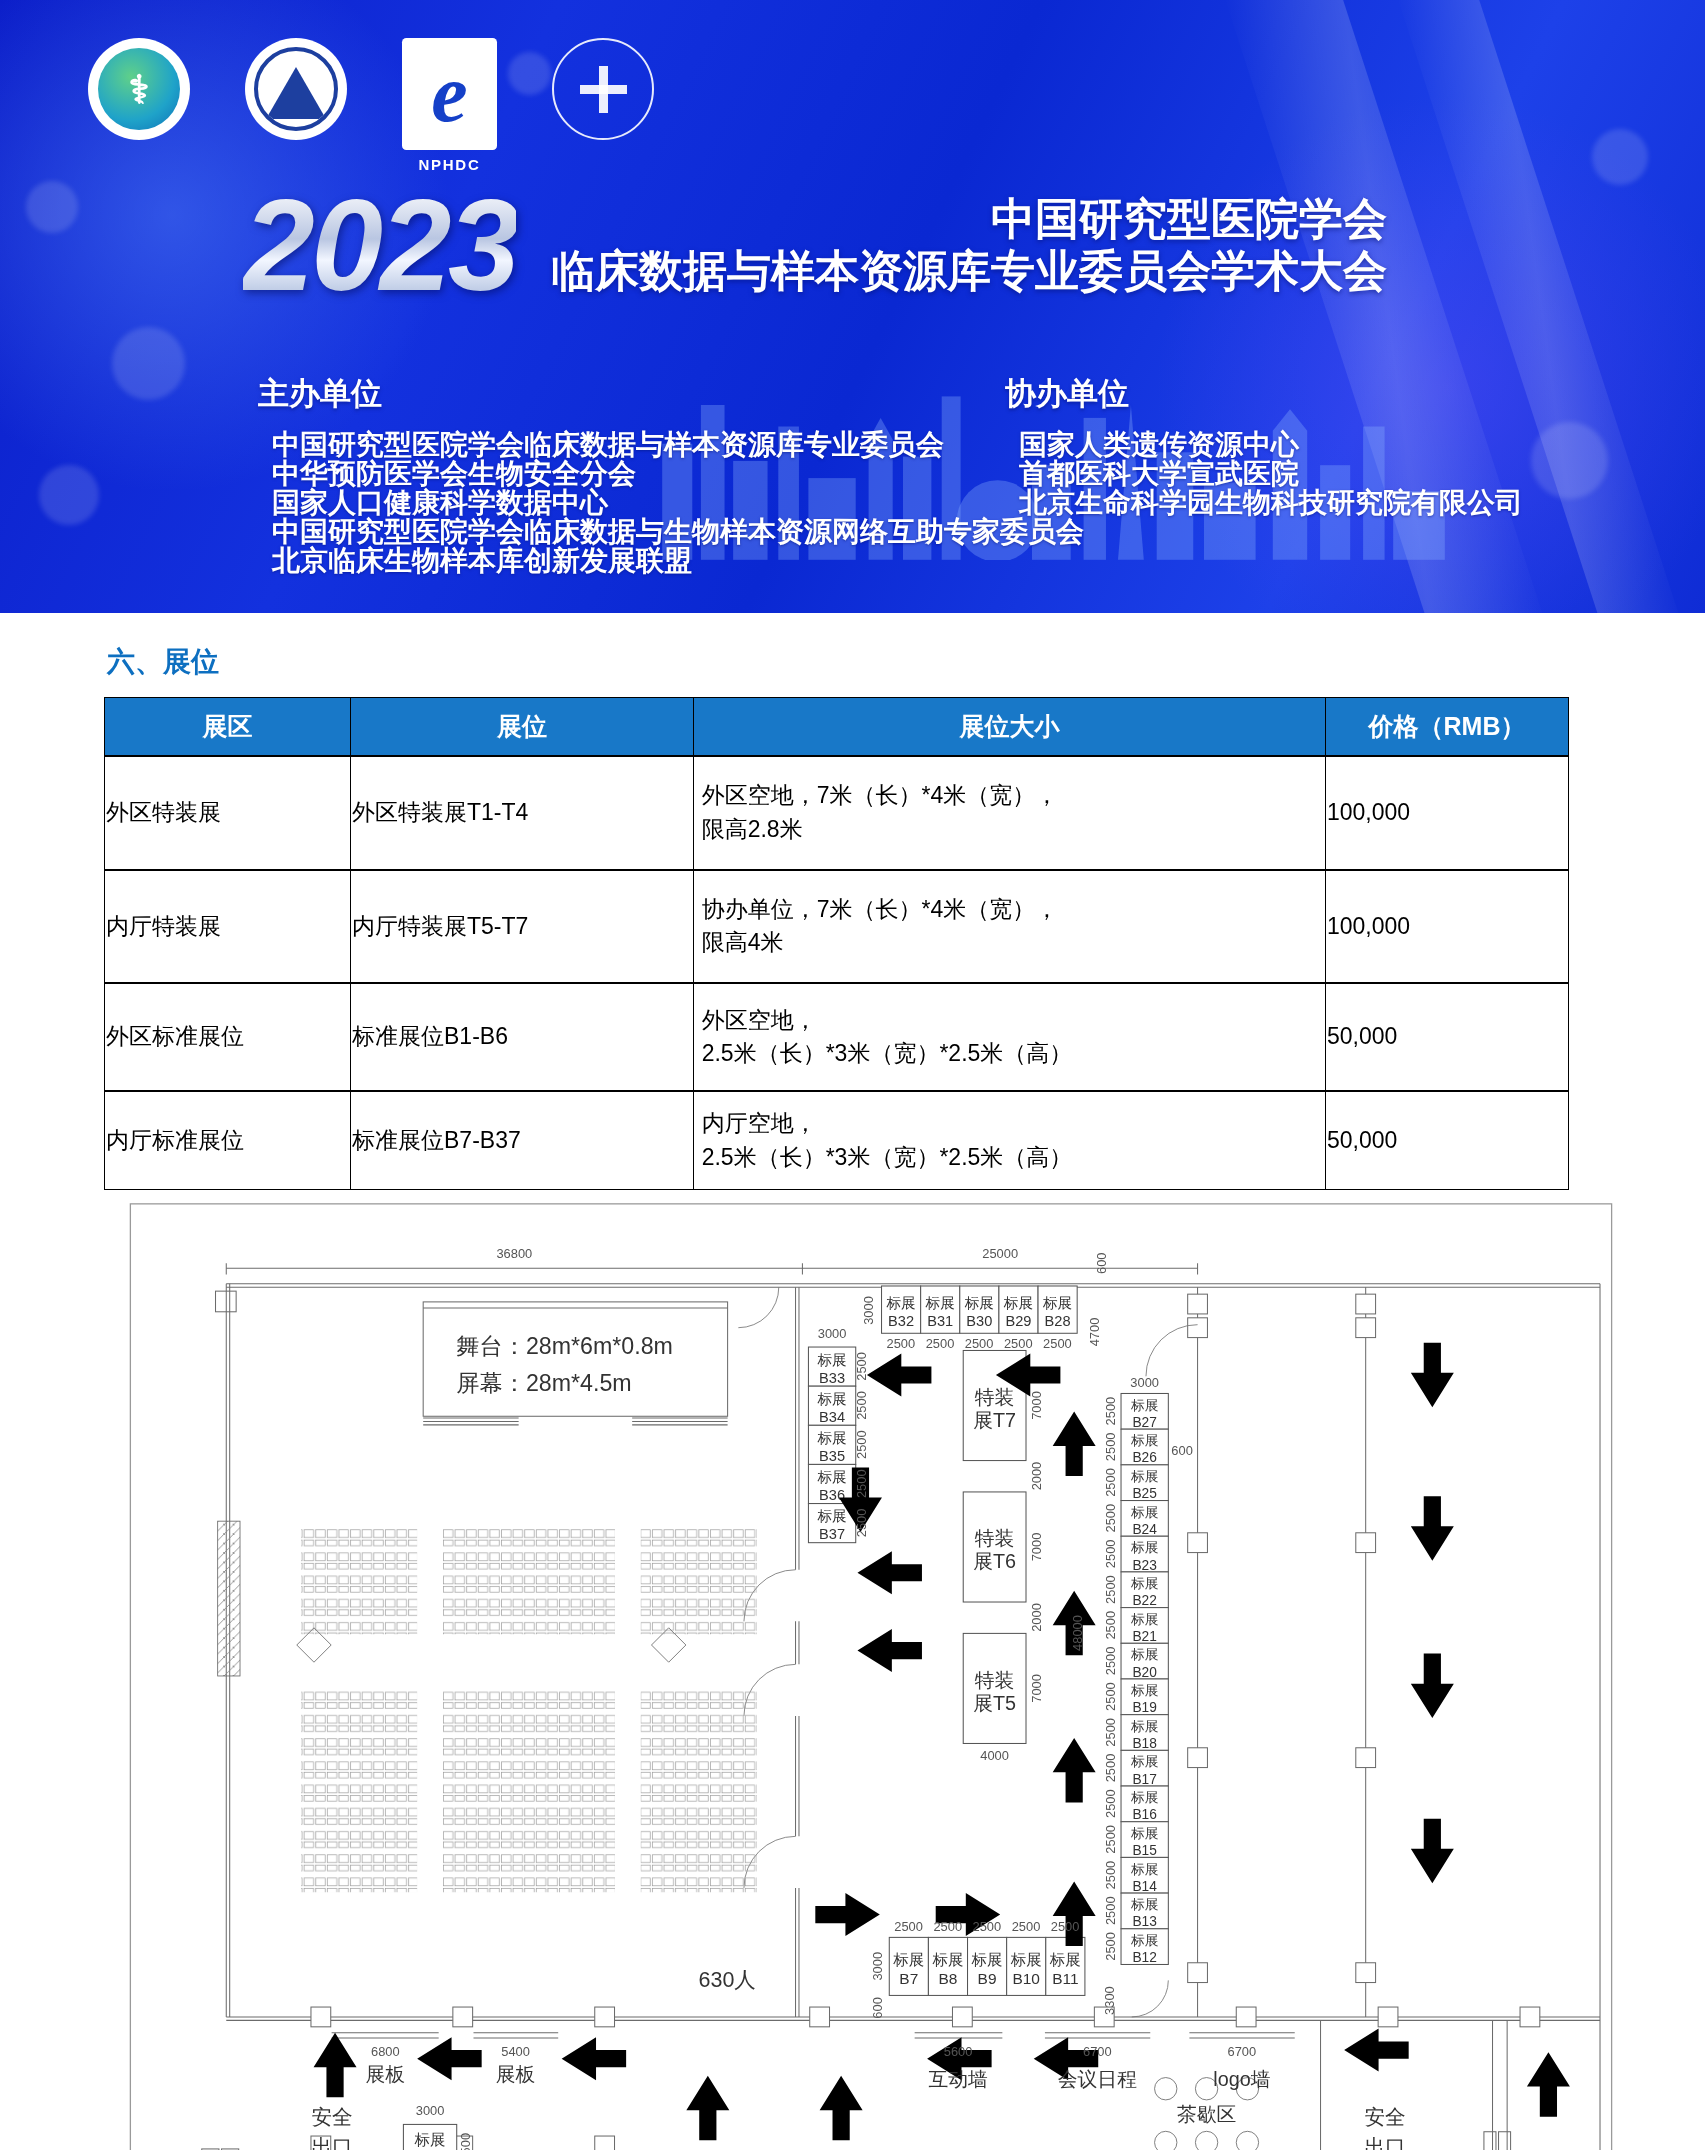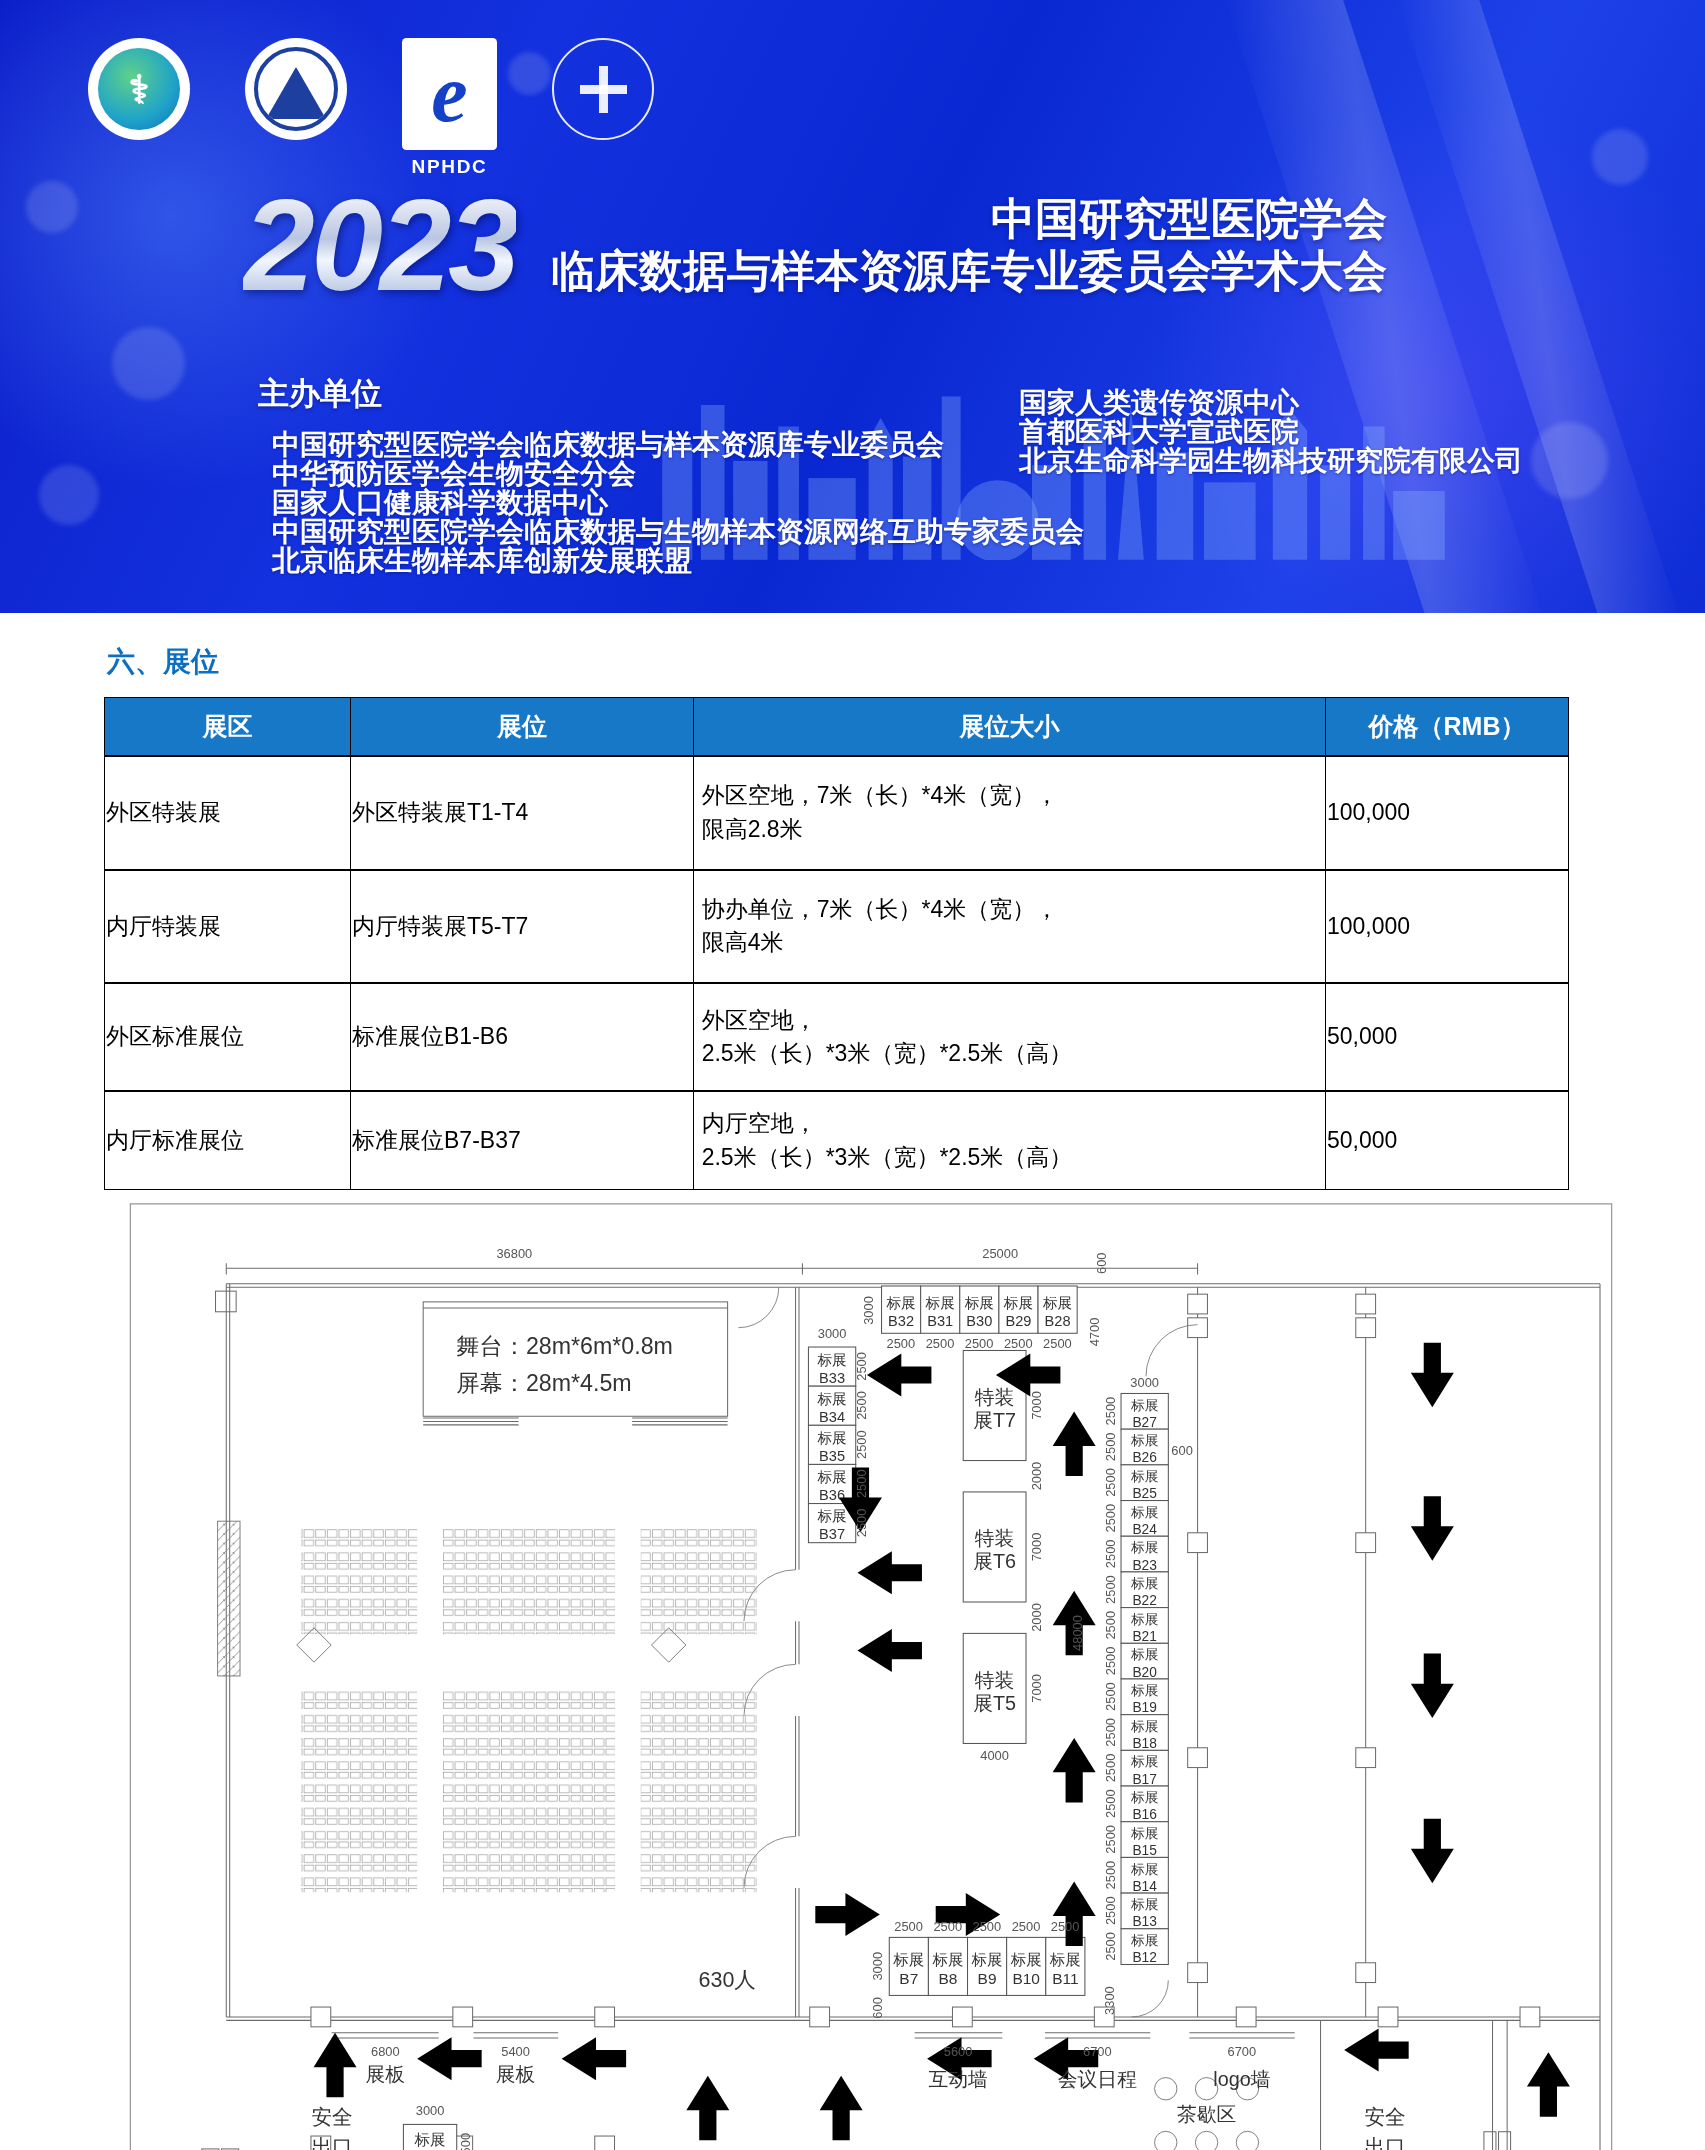--- a/index.html
+++ b/index.html
@@ -19,21 +19,21 @@
   .logo-circle{width:102px;height:102px;border-radius:50%;background:#fff;display:flex;align-items:center;justify-content:center;}
   .logo1-inner{width:82px;height:82px;border-radius:50%;background:radial-gradient(circle at 40% 35%,#5fd08a,#1fa3c9 60%,#0d6fb8);
     display:flex;align-items:center;justify-content:center;color:#fff;font-size:39px;font-weight:bold;}
   .logo2-inner{width:84px;height:84px;border-radius:50%;border:4.3px solid #1d3f9f;box-sizing:border-box;
     display:flex;align-items:flex-end;justify-content:center;overflow:hidden;}
   .mountain{width:0;height:0;border-left:30px solid transparent;border-right:30px solid transparent;
     border-bottom:52px solid #1d3f9f;margin-bottom:7.7px;}
   .logo3{display:flex;flex-direction:column;align-items:center;}
   .logo3-box{width:95px;height:112px;border-radius:4.3px;background:#fff;display:flex;align-items:center;justify-content:center;}
   .logo3-e{font-family:"Liberation Serif",serif;font-style:italic;font-weight:bold;font-size:82px;color:#1540c8;line-height:1;}
-  .logo3-cap{margin-top:6px;color:#fff;font-size:19px;font-weight:bold;letter-spacing:1.7px;}
+  .logo3-cap{margin-top:6px;color:#fff;font-size:15px;font-weight:bold;letter-spacing:1.7px;}
   .logo4{width:102px;height:102px;border-radius:50%;border:2.2px solid rgba(255,255,255,.9);box-sizing:border-box;
     display:flex;align-items:center;justify-content:center;}
   .cross{position:relative;width:47px;height:47px;}
   .cross:before,.cross:after{content:"";position:absolute;background:rgba(255,255,255,.92);}
   .cross:before{left:19px;top:0;width:9.5px;height:47px;}
   .cross:after{left:0;top:19px;width:47px;height:9.5px;}
   .year{position:absolute;left:243px;top:175px;font-size:129px;font-weight:bold;font-style:italic;
     letter-spacing:-3.4px;line-height:1.1;color:#e9effc;
     background:linear-gradient(#ffffff 5%,#b9c6e2 45%,#f2f6ff 60%,#9fb2d6 95%);
     -webkit-background-clip:text;background-clip:text;-webkit-text-fill-color:transparent;
@@ -129,20 +129,21 @@
       <div class="org-list">
         <div>中国研究型医院学会临床数据与样本资源库专业委员会</div>
         <div>中华预防医学会生物安全分会</div>
         <div>国家人口健康科学数据中心</div>
         <div>中国研究型医院学会临床数据与生物样本资源网络互助专家委员会</div>
         <div>北京临床生物样本库创新发展联盟</div>
       </div>
     </div>
 
     <div class="cohosts">
+      <div class="org-head">协办单位</div>
       <div class="org-list">
         <div>国家人类遗传资源中心</div>
         <div>首都医科大学宣武医院</div>
         <div>北京生命科学园生物科技研究院有限公司</div>
       </div>
     </div>
   </div>
 
   <div class="section-title">六、展位</div>
 

